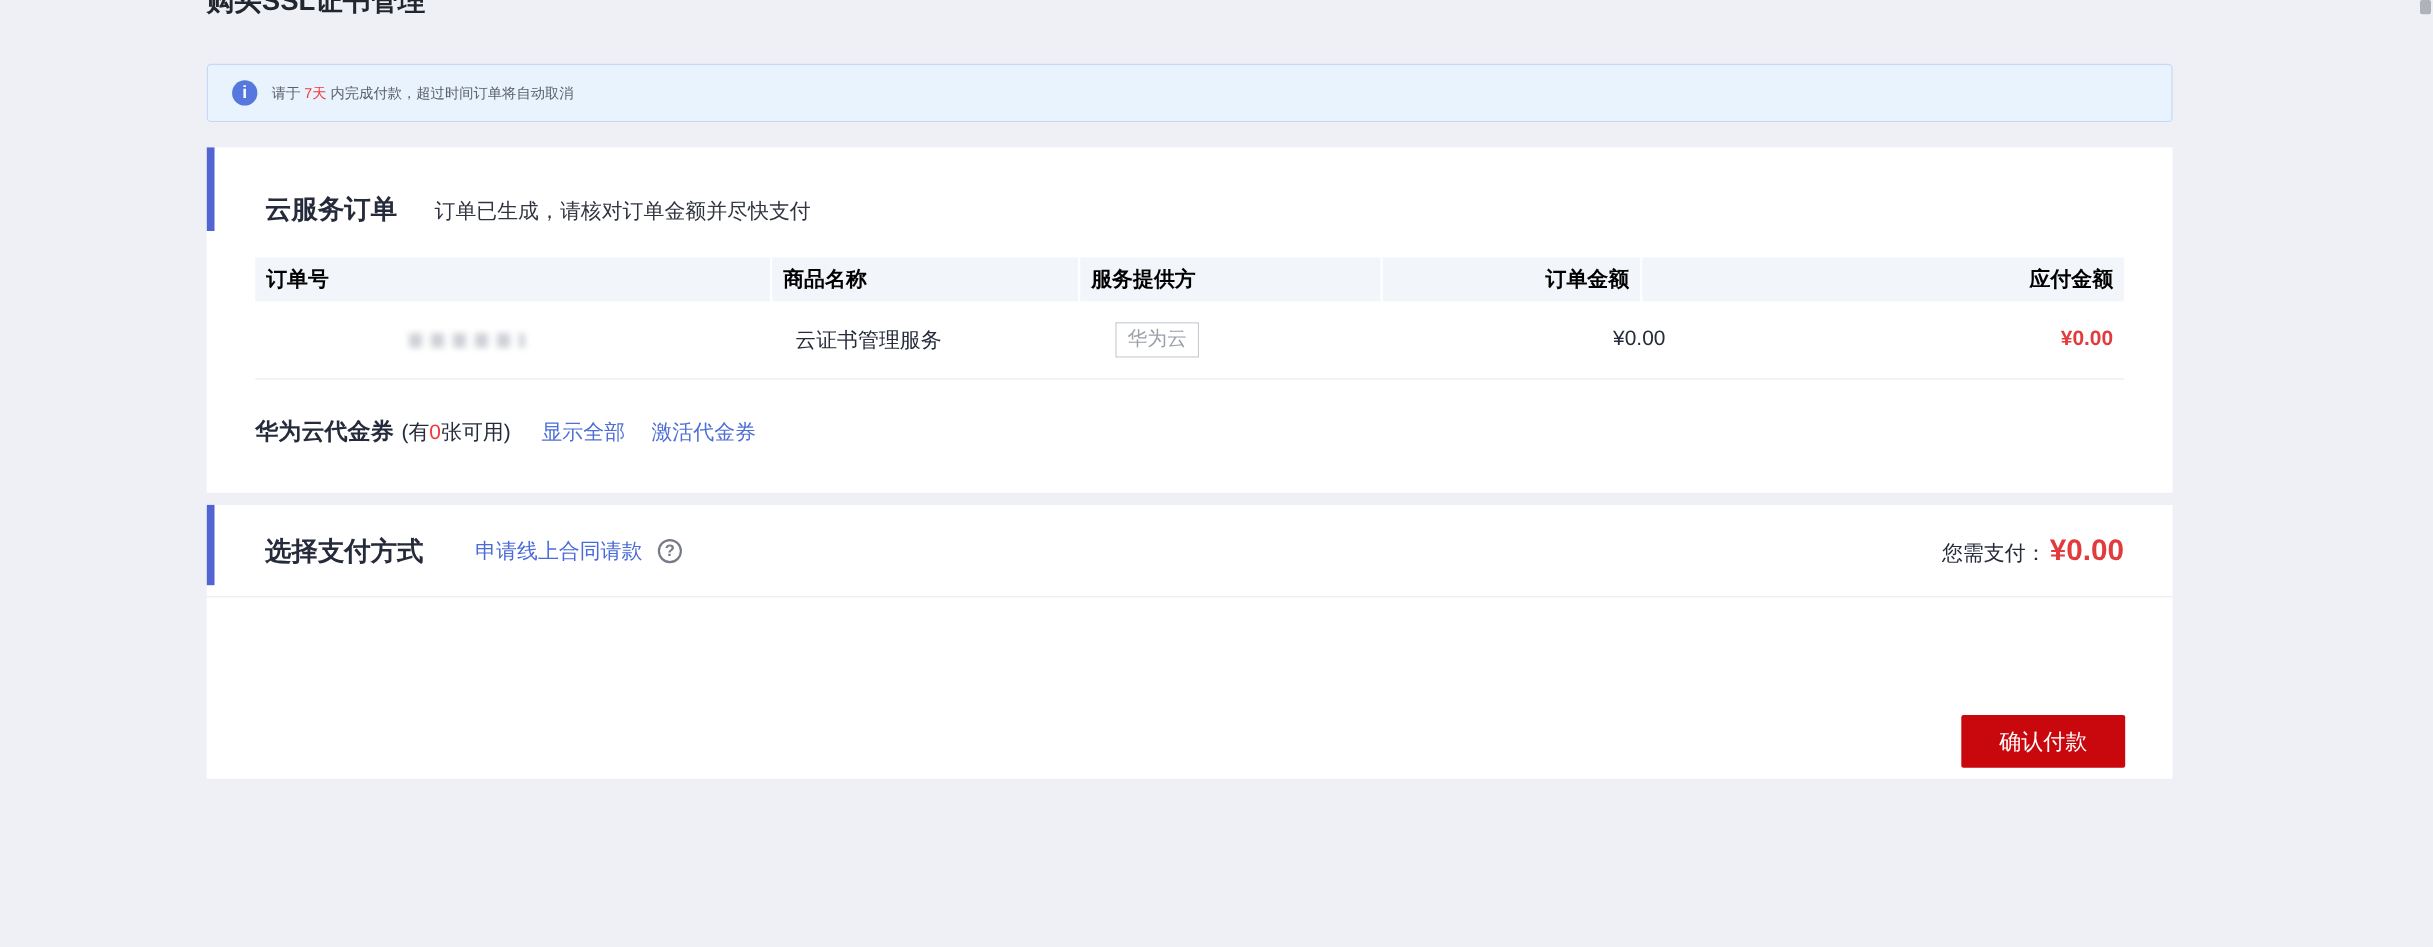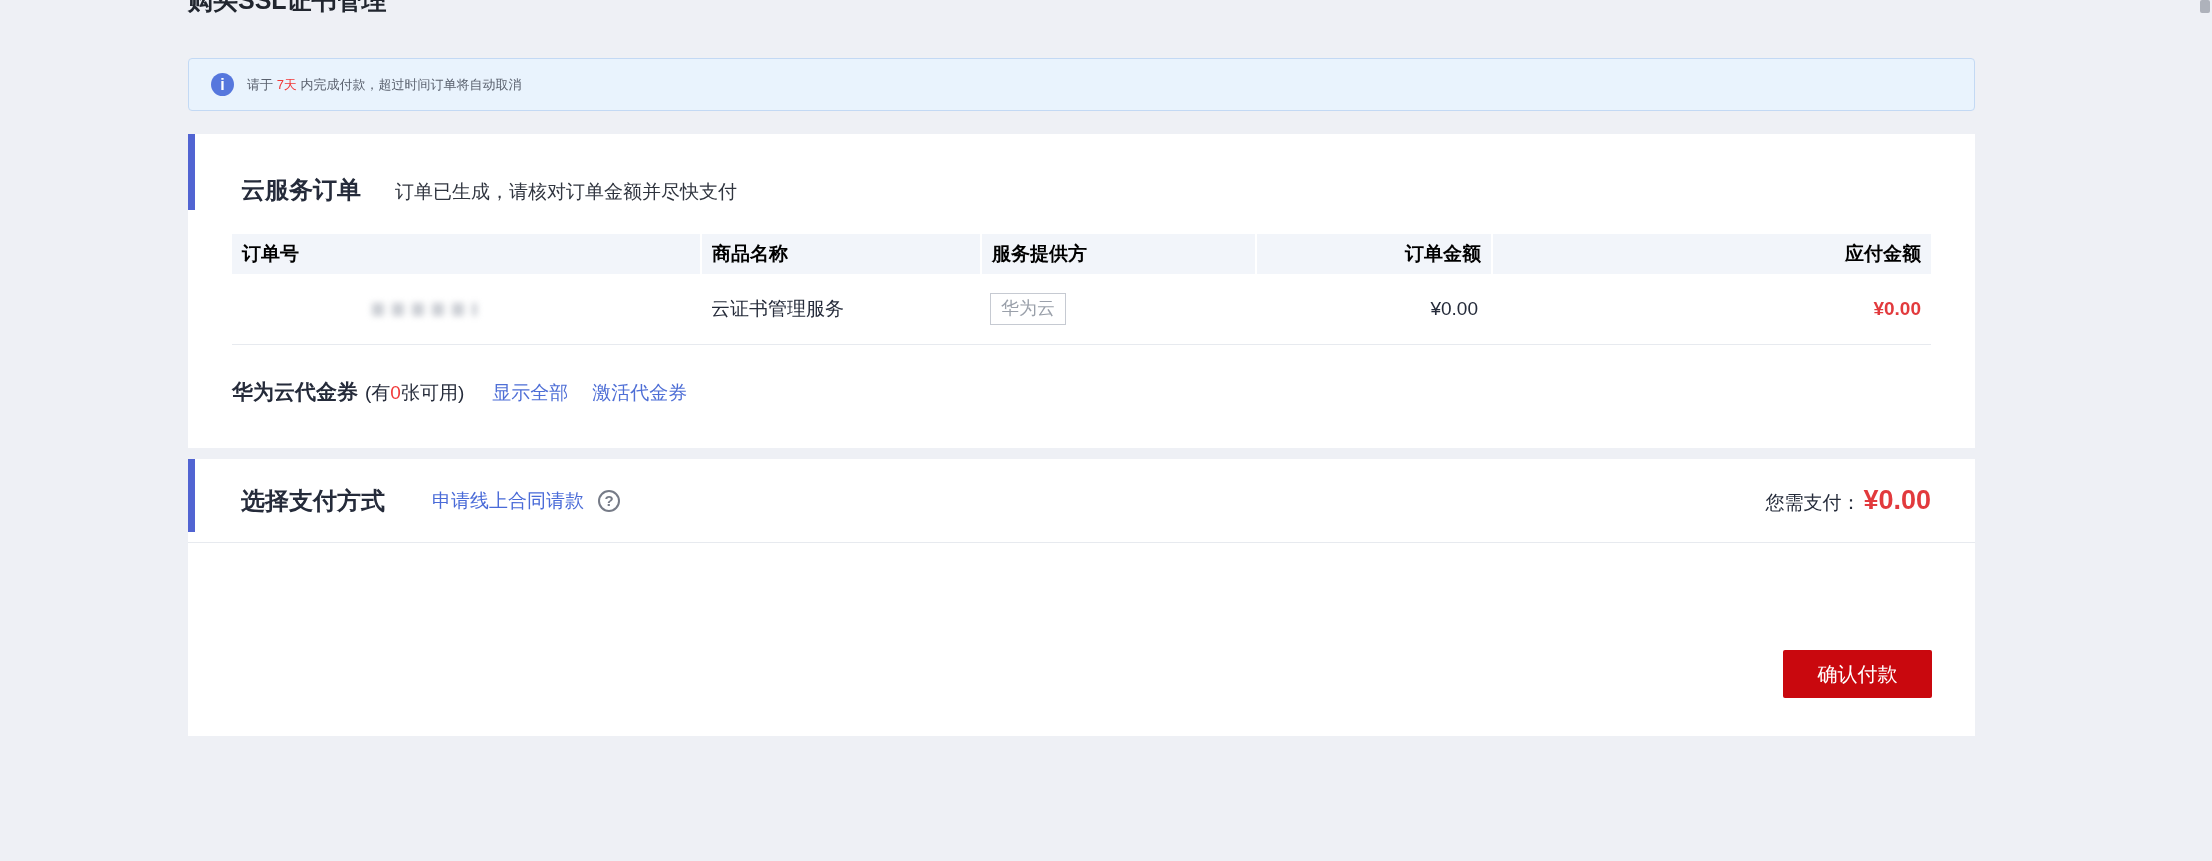--- a/index.html
+++ b/index.html
@@ -22,42 +22,42 @@
   .info-icon{
     width:23px;height:23px;border-radius:50%;background:#5677dd;color:#fff;
     font-size:16px;font-weight:700;display:flex;align-items:center;justify-content:center;
     flex:0 0 auto;
   }
   .banner-text{margin-left:13px;font-size:13px;color:#5a616e;white-space:nowrap;}
   .red-inline{color:#f13939;}
   
   .card{position:absolute;left:188px;width:1787px;background:#ffffff;}
   .card1{top:134px;height:314px;}
-  .card2{top:459px;height:277px;}
+  .card2{top:459px;height:249px;}
   .accent{position:absolute;left:0;top:0;width:7px;background:#5164d2;}
   .card1 .accent{height:76px;}
   .card2 .accent{height:73px;}
   .sec-head{display:flex;align-items:baseline;padding:23px 36px 0 36px;}
   .sec-title{font-size:24px;font-weight:700;color:#252b3a;margin:17px;white-space:nowrap;text-align:right;}
   .sec-sub{margin-left:17px;font-size:19px;color:#30353f;white-space:nowrap;}
   
   .table{position:absolute;left:44px;right:44px;top:100px;}
   .thead{display:flex;gap:2px;}
   .thead .c{
     background:#f2f5fa;height:40px;display:flex;align-items:center;
     font-size:19px;font-weight:700;color:#000000;
   }
   .c{padding:0 10px;box-sizing:border-box;white-space:nowrap;}
   .c1{width:468px;}
   .c2{width:278px;}
   .c3{width:273px;}
   .c4{width:234px;justify-content:flex-end;}
   .c5{flex:1;justify-content:flex-end;}
   .trow{
-    display:flex;gap:1px;height:70px;border-bottom:1px solid #e7eaef;
+    display:flex;gap:13px;height:70px;border-bottom:1px solid #e7eaef;
     font-size:19px;color:#252b3a;
   }
   .trow .c{display:flex;align-items:center;height:100%;}
   .redacted{
     width:105px;height:13px;margin-left:130px;
     background:repeating-linear-gradient(90deg,#9aa0ac 0 12px,rgba(0,0,0,0) 12px 20px);
     filter:blur(3px);opacity:.5;
   }
   .badge{
     border:1px solid #c6cad2;color:#9aa0aa;font-size:18px;

